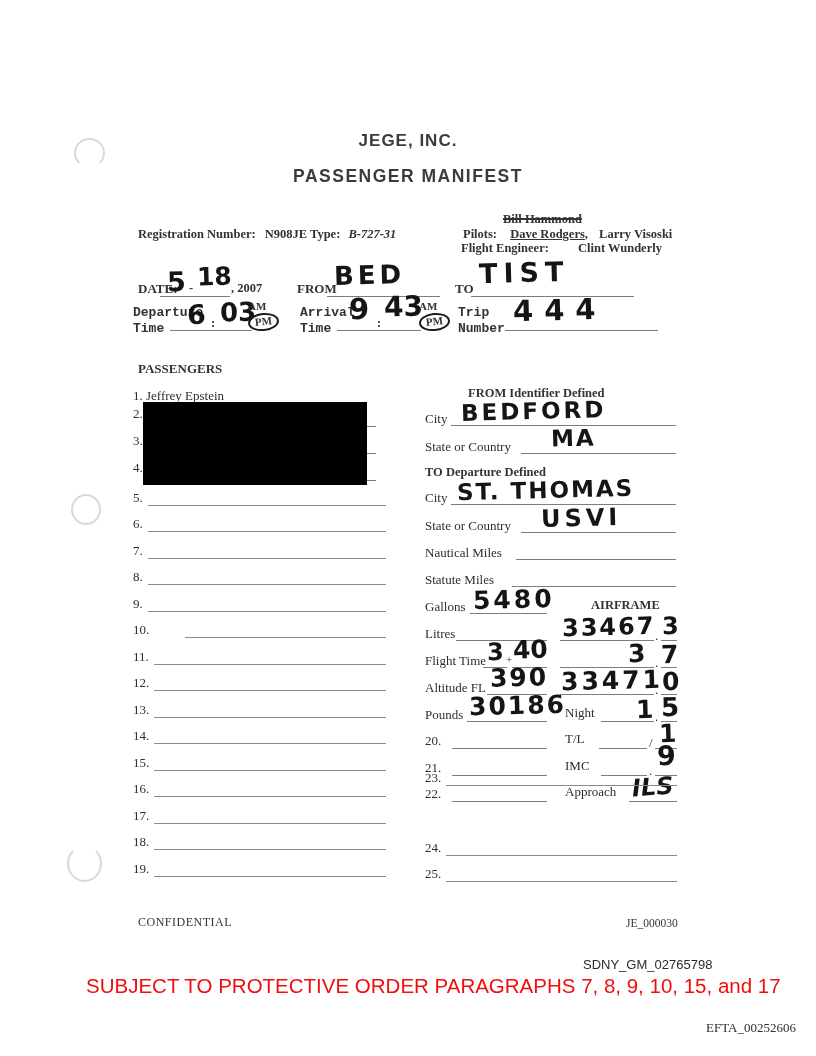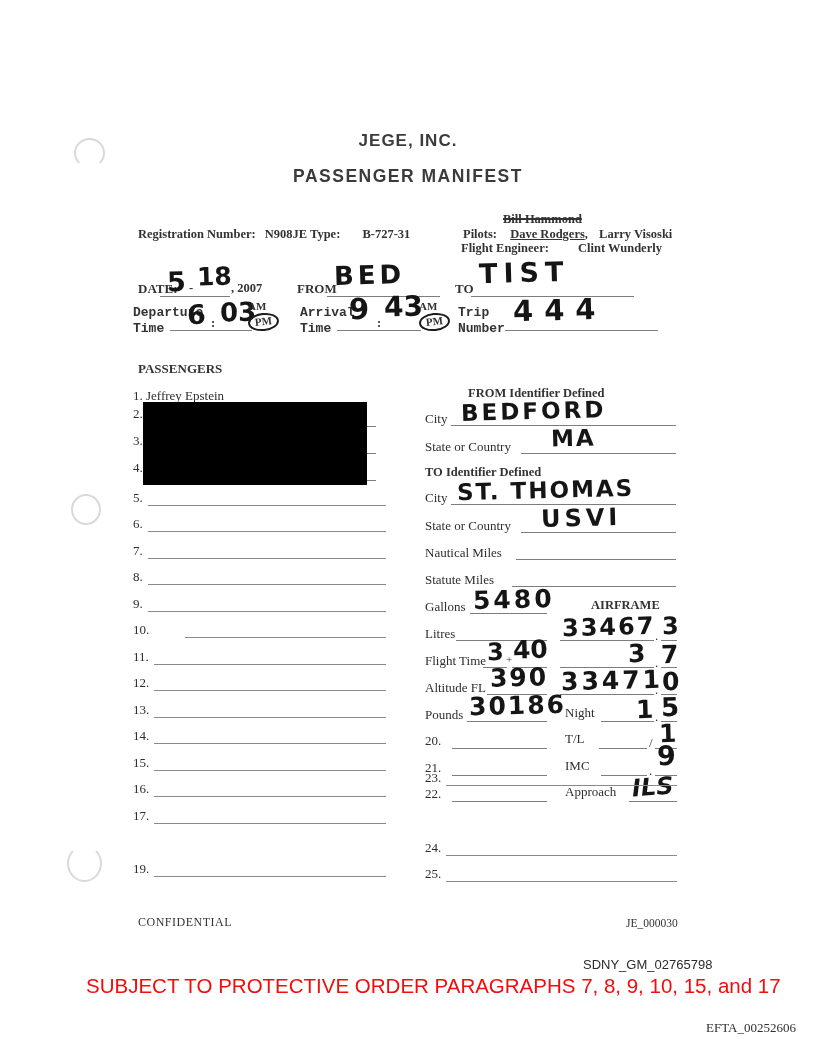--- a/index.html
+++ b/index.html
@@ -36,21 +36,21 @@
 
   <div class="abs h1" style="left:0;right:0;top:166px;text-align:center;font-size:17.5px;letter-spacing:1.5px;">PASSENGER MANIFEST</div>
   <div class="abs h1" style="left:0;right:0;top:131px;text-align:center;font-size:17px;">JEGE, INC.</div>
 
   <div class="abs lbl" style="left:138px;top:227px;">
     <span>Registration Number:</span>
     <span style="margin-left:6px;">N908JE</span>
   </div>
   <div class="abs lbl" style="left:310px;top:227px;">
     <span>Type:</span>
-    <span style="margin-left:19px;">B-727-31</span>
+    <span style="margin-left:5px;font-style:italic;">B-727-31</span>
   </div>
   <div class="abs lbl strike" style="left:503px;top:212px;text-align:center;">Bill Hammond</div>
   <div class="abs lbl" style="left:463px;top:227px;">
     <span>Pilots:</span>
     <span class="undl" style="margin-left:10px;">Dave Rodgers</span><span>,</span>
     <span style="margin-left:8px;">Larry Visoski</span>
   </div>
   <div class="abs lbl" style="left:461px;top:241px;">
     <span>Flight Engineer:</span>
     <span style="margin-left:26px;">Clint Wunderly</span>
@@ -160,34 +160,38 @@
       <span class="fill"></span>
     </div>
   <div class="prow" style="left:133px;top:779px;width:253px;">
       <span class="num">16.</span>
       <span class="fill"></span>
     </div>
   <div class="prow" style="left:133px;top:806px;width:253px;">
       <span class="num">17.</span>
       <span class="fill"></span>
     </div>
+  <div class="prow" style="left:133px;top:832px;width:253px;">
+      <span class="num">18.</span>
+      <span class="fill"></span>
+    </div>
   <div class="prow" style="left:133px;top:859px;width:253px;">
       <span class="num">19.</span>
       <span class="fill"></span>
     </div>
 
   <div class="abs lbl" style="left:468px;top:386px;">FROM Identifier Defined</div>
   <span class="abs num" style="left:425px;top:411px;">City</span>
   <div class="line" style="left:451px;top:425px;width:225px;"></div>
   <span class="hw" style="left:461px;top:400px;font-size:23px;letter-spacing:3px;">BEDFORD</span>
   <span class="abs num" style="left:425px;top:439px;">State or Country</span>
   <div class="line" style="left:521px;top:453px;width:155px;"></div>
   <span class="hw" style="left:551px;top:427px;font-size:23px;letter-spacing:2px;">MA</span>
 
-  <div class="abs lbl" style="left:425px;top:465px;">TO Identifier Defined</div>
+  <div class="abs lbl" style="left:425px;top:465px;">TO Departure Defined</div>
   <span class="abs num" style="left:425px;top:490px;">City</span>
   <div class="line" style="left:451px;top:504px;width:225px;"></div>
   <span class="hw" style="left:457px;top:479px;font-size:23px;letter-spacing:2px;">ST. THOMAS</span>
   <span class="abs num" style="left:425px;top:518px;">State or Country</span>
   <div class="line" style="left:521px;top:532px;width:155px;"></div>
   <span class="hw" style="left:541px;top:506px;font-size:24px;letter-spacing:4px;">USVI</span>
 
   <span class="abs num" style="left:425px;top:545px;">Nautical Miles</span>
   <div class="line" style="left:516px;top:559px;width:160px;"></div>
 

